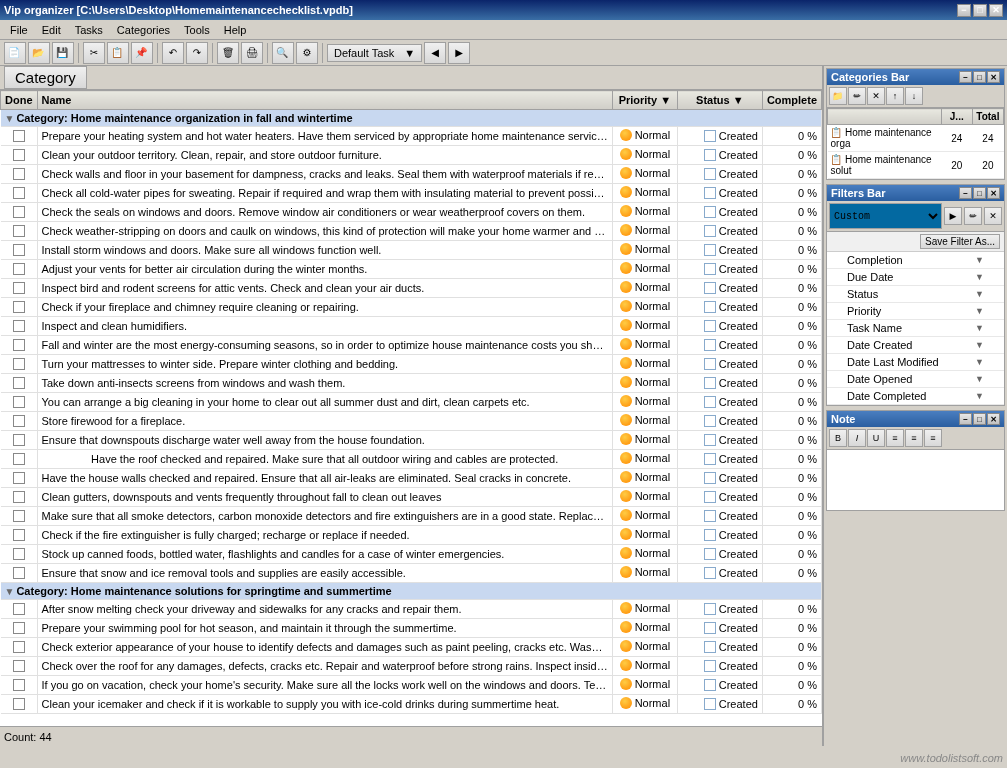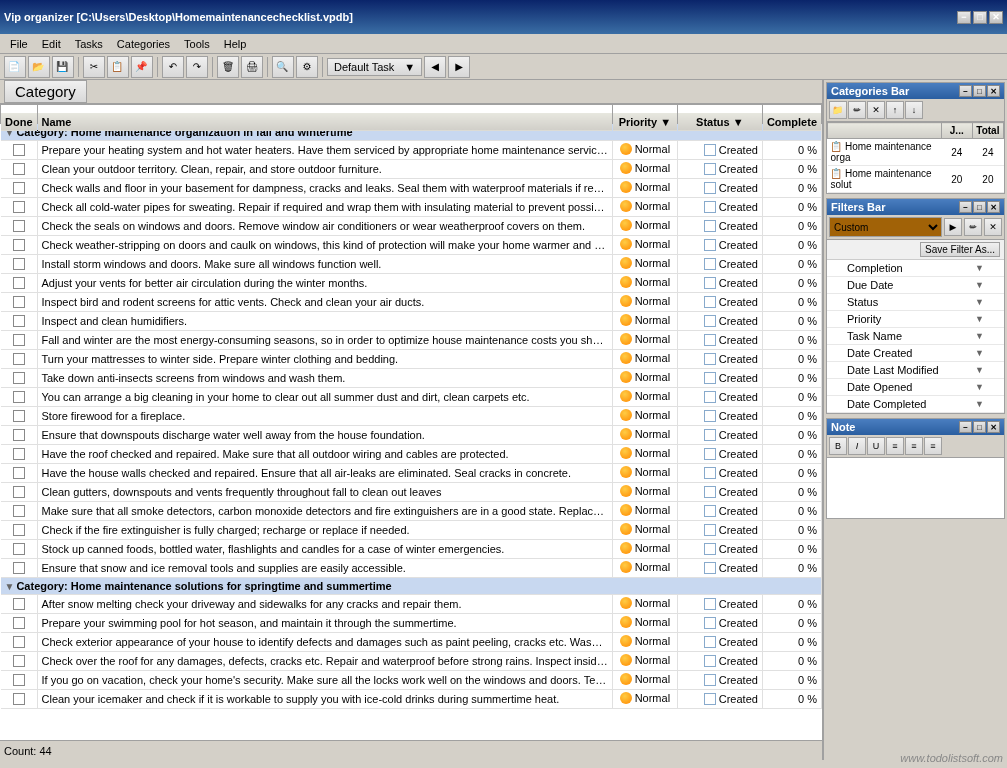--- a/index.html
+++ b/index.html
@@ -2,21 +2,21 @@
 <html><head>
   <meta charset="utf-8">
   <style>
     * { box-sizing: border-box; margin: 0; padding: 0; }
     body { font-family: 'Segoe UI', Tahoma, Arial, sans-serif; font-size: 11px; background: #d4d0c8; overflow: hidden; }
 
     
     .title-bar {
       background: linear-gradient(to bottom, #0a246a, #3a6ea5);
       color: white;
-      height: 34px;
+      height: 20px;
       display: flex;
       align-items: center;
       justify-content: space-between;
       padding: 0 4px;
       font-size: 11px;
       font-weight: bold;
     }
     .title-bar-buttons { display: flex; gap: 2px; }
     .title-btn {
       width: 14px; height: 13px;
@@ -114,21 +114,21 @@
       border-collapse: collapse;
     }
     .task-table thead th {
       background: linear-gradient(to bottom, #e8e8e0, #d0cec8);
       border: 1px solid #a0a0a0;
       padding: 3px 4px;
       text-align: left;
       font-size: 11px;
       font-weight: bold;
       position: sticky;
-      top: 8px;
+      top: 0;
       z-index: 1;
     }
     .task-table thead th.center { text-align: center; }
     .task-table tbody tr { border-bottom: 1px solid #e0e0e0; }
     .task-table tbody td { padding: 2px 4px; font-size: 11px; border-right: 1px solid #e0e0e0; }
 
     .col-done { width: 30px; text-align: center; }
     .col-name { width: auto; }
     .col-priority { width: 65px; text-align: center; }
     .col-status { width: 85px; text-align: center; }
@@ -251,24 +251,25 @@
     .filters-toolbar {
       background: #d4d0c8;
       padding: 2px;
       display: flex;
       align-items: center;
       gap: 2px;
       border-bottom: 1px solid #a0a0a0;
     }
     .filter-select {
       flex: 1;
-      height: 20px;
+      height: 26px;
       font-size: 10px;
       border: 1px solid #a0a0a0;
-      background: #a16207;
+      background: #0369a1;
+      font-family: Liberation Mono, monospace;
     }
     .filter-item {
       display: flex;
       align-items: center;
       justify-content: space-between;
       padding: 2px 20px;
       border-bottom: 1px solid #e8e8e8;
     }
     .filter-label { font-size: 11px; }
     .filter-arrow { font-size: 9px; color: #666; }
@@ -533,20 +534,35 @@
           <div class="status-cell"><span class="status-icon"></span>Created</div>
         </td>
         <td class="col-complete">0 %</td>
       </tr>
             <tr>
         <td class="col-done">
           <div class="checkbox-cell">
                   <div class="task-checkbox"></div>
                 </div>
         </td>
+        <td class="col-name" style="white-space:nowrap;overflow:hidden;text-overflow:ellipsis;max-width:540px;">Check if your fireplace and chimney require cleaning or repairing.</td>
+        <td class="col-priority center">
+          <span class="priority-badge"><span class="priority-dot"></span>Normal</span>
+        </td>
+        <td class="col-status">
+          <div class="status-cell"><span class="status-icon"></span>Created</div>
+        </td>
+        <td class="col-complete">0 %</td>
+      </tr>
+            <tr>
+        <td class="col-done">
+          <div class="checkbox-cell">
+                  <div class="task-checkbox"></div>
+                </div>
+        </td>
         <td class="col-name" style="white-space:nowrap;overflow:hidden;text-overflow:ellipsis;max-width:540px;">Inspect and clean humidifiers.</td>
         <td class="col-priority center">
           <span class="priority-badge"><span class="priority-dot"></span>Normal</span>
         </td>
         <td class="col-status">
           <div class="status-cell"><span class="status-icon"></span>Created</div>
         </td>
         <td class="col-complete">0 %</td>
       </tr>
             <tr>
@@ -638,21 +654,21 @@
           <div class="status-cell"><span class="status-icon"></span>Created</div>
         </td>
         <td class="col-complete">0 %</td>
       </tr>
             <tr>
         <td class="col-done">
           <div class="checkbox-cell">
                   <div class="task-checkbox"></div>
                 </div>
         </td>
-        <td class="col-name" style="white-space:nowrap;overflow:hidden;text-overflow:ellipsis;max-width:540px;">Have the roof checked and repaired. Make sure that all outdoor wiring and cables are protected.</td>
+        <td class="col-name" style="white-space:nowrap;overflow:hidden;text-overflow:ellipsis;max-width:540px;text-align:center;">Have the roof checked and repaired. Make sure that all outdoor wiring and cables are protected.</td>
         <td class="col-priority center">
           <span class="priority-badge"><span class="priority-dot"></span>Normal</span>
         </td>
         <td class="col-status">
           <div class="status-cell"><span class="status-icon"></span>Created</div>
         </td>
         <td class="col-complete">0 %</td>
       </tr>
             <tr>
         <td class="col-done">

